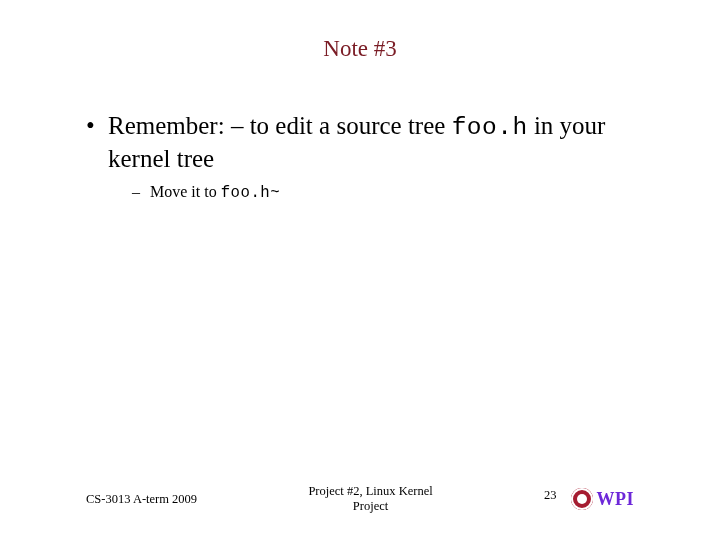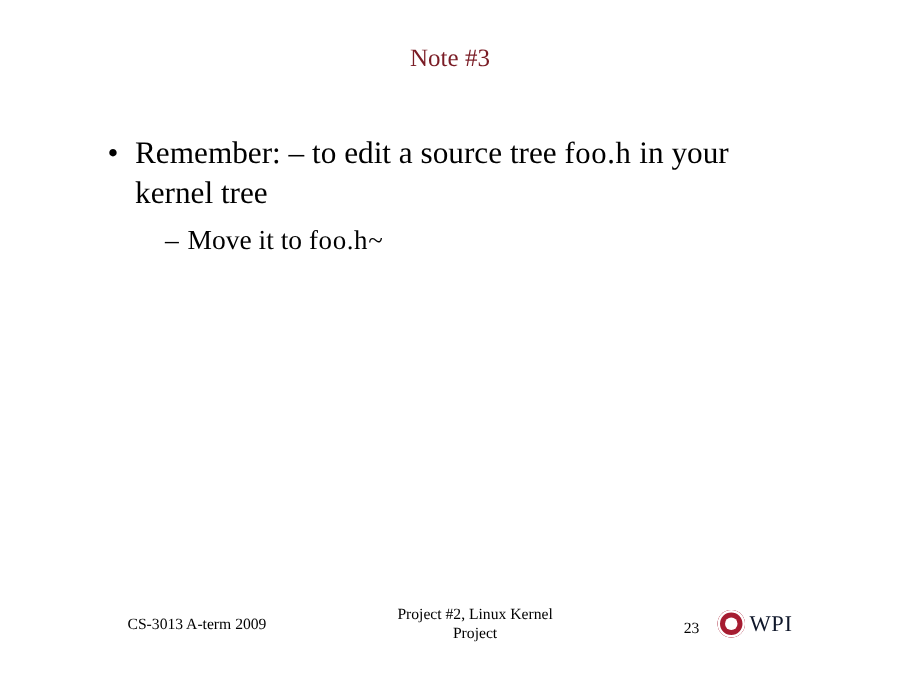--- a/index.html
+++ b/index.html
@@ -1,33 +1,33 @@
 <!DOCTYPE html>
 <html><head>
 <meta charset="utf-8">
 <style>
   * { margin: 0; padding: 0; box-sizing: border-box; }
   html, body { width: 720px; height: 540px; background: #fff; font-family: "Times New Roman", Times, serif; color: #000; }
   .slide { position: relative; width: 720px; height: 540px; padding: 28px 40px 0 40px; }
-  .title { text-align: center; font-size: 20px; color: #7a1c25; font-weight: 400; margin-top: 8px; margin-bottom: 48px; }
+  .title { text-align: center; font-size: 23px; color: #7a1c25; font-weight: 400; margin-top: 8px; margin-bottom: 48px; }
   .content { padding: 0 46px 0 46px; }
   .bullet-l1 { position: relative; padding-left: 22px; font-size: 25px; line-height: 1.28; margin-bottom: 14px; }
   .bullet-l1::before { content: "•"; position: absolute; left: 0; top: 0; }
   .sub { margin-left: 24px; margin-top: 6px; }
-  .bullet-l2 { position: relative; padding-left: 18px; font-size: 22px; line-height: 1.32; margin-bottom: 3px; }
+  .bullet-l2 { position: relative; padding-left: 18px; font-size: 16px; line-height: 1.32; margin-bottom: 3px; }
   .bullet-l2::before { content: "–"; position: absolute; left: 0; top: 0; }
-  .mono { font-family: Liberation Serif, serif; font-size: 0.98em; letter-spacing: 0.5px; }
-  .footer { position: absolute; left: 16px; right: 0; bottom: 18px; height: 46px; padding: 0 86px; display: flex; align-items: center; justify-content: space-between; font-size: 12.5px; color: #000; }
+  .mono { font-family: Liberation Mono, monospace; font-size: 0.98em; letter-spacing: 0.5px; }
+  .footer { position: absolute; left: 0; right: 0; bottom: 18px; height: 46px; padding: 0 86px; display: flex; align-items: center; justify-content: space-between; font-size: 12.5px; color: #000; }
   .footer-center { text-align: center; flex: 1; }
-  .footer-right { display: flex; align-items: flex-end; gap: 14px; }
+  .footer-right { display: flex; align-items: flex-start; gap: 14px; }
   .page-num { font-size: 12.5px; }
   .logo { display: flex; align-items: center; gap: 4px; }
   .seal { width: 22px; height: 22px; border-radius: 50%; background: #a61c31; position: relative; box-shadow: inset 0 0 0 2px #fff, inset 0 0 0 4px #a61c31; }
   .seal::after { content: ""; position: absolute; inset: 6px; border-radius: 50%; background: #fff; }
-  .wpi-text { font-weight: 400; color: #0f172a; font-size: 18px; letter-spacing: 0.5px; font-family: Georgia, "Times New Roman", serif; }
+  .wpi-text { font-weight: 700; color: #6d28d9; font-size: 18px; letter-spacing: 0.5px; font-family: Georgia, "Times New Roman", serif; }
 </style>
 </head>
 <body>
 
 <div class="slide">
   <h1 class="title">Note #3</h1>
 
   <div class="content">
     <div class="bullet-l1">
       <span>Remember: – to edit a source tree </span><span class="mono">foo.h</span><span> in your kernel tree</span>

